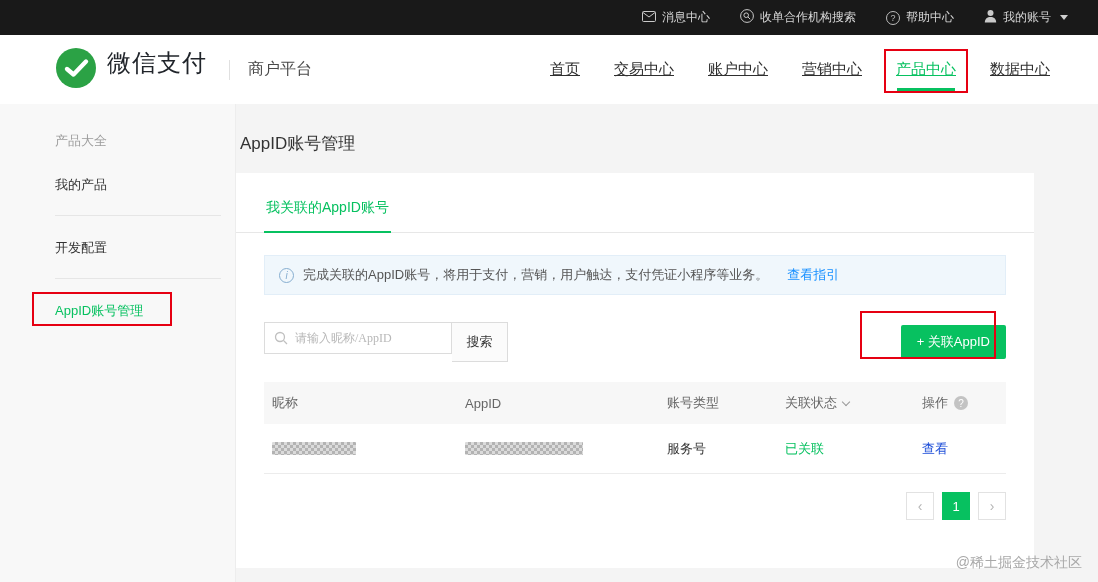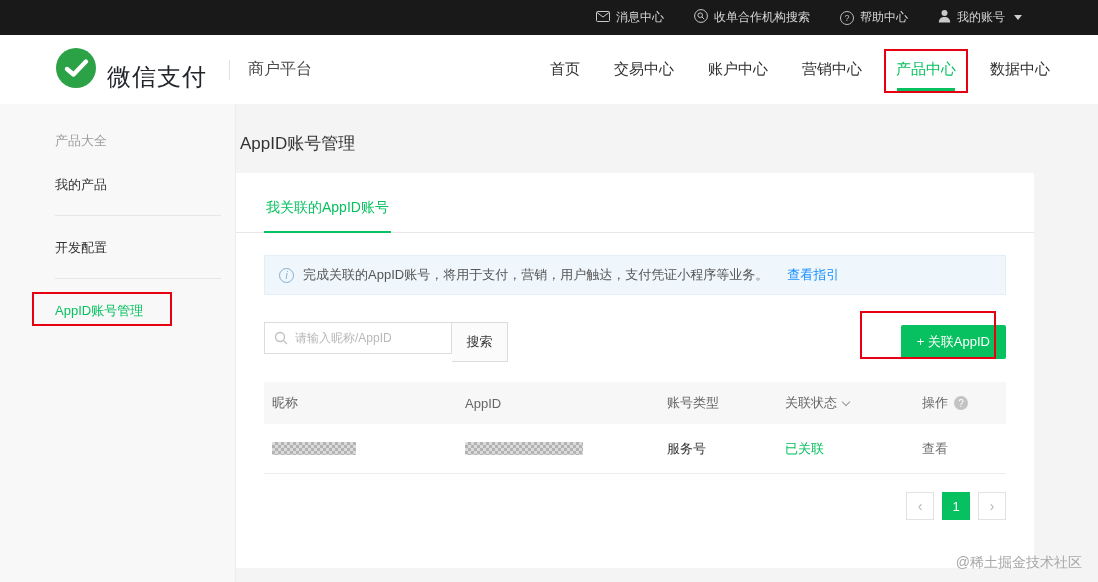--- a/index.html
+++ b/index.html
@@ -1,32 +1,32 @@
 <!DOCTYPE html>
 <html><head>
 <meta charset="utf-8">
 <style>
   * { margin:0; padding:0; box-sizing:border-box; }
   html,body { width:1098px; height:582px; }
   body { font-family:"Liberation Sans","DejaVu Sans",sans-serif; background:#f4f4f4; position:relative; overflow:hidden; }
 
   
-  .topbar { height:35px; background:#191919; display:flex; align-items:center; justify-content:flex-end; gap:30px; padding-right:76px; }
+  .topbar { height:35px; background:#191919; display:flex; align-items:center; justify-content:flex-end; gap:30px; padding-right:30px; }
   .topbar-item { display:flex; align-items:center; gap:6px; color:#d6d6d6; font-size:12px; cursor:pointer; white-space:nowrap; }
   .icon-circle { display:inline-flex; align-items:center; justify-content:center; width:14px; height:14px; border:1px solid #bdbdbd; border-radius:50%; font-size:9px; color:#bdbdbd; flex:none; }
   .caret-down { width:0; height:0; border-left:4px solid transparent; border-right:4px solid transparent; border-top:5px solid #cfcfcf; margin-left:3px; }
 
   
   .header { height:69px; background:#fff; display:flex; align-items:center; padding-left:55px; }
-  .brand { display:flex; align-items:flex-end; cursor:pointer; }
+  .brand { display:flex; align-items:flex-start; cursor:pointer; }
   .brand-text { font-size:24px; color:#20242a; font-weight:500; margin-left:10px; letter-spacing:1px; }
   .header-sep { width:1px; height:20px; background:#e0e0e0; margin:0 18px 0 22px; }
   .platform { font-size:16px; color:#4a4a4a; }
   .nav { margin-left:auto; margin-right:48px; display:flex; gap:34px; height:100%; }
-  .nav-item { display:flex; align-items:center; font-size:15px; color:#2f2f2f; position:relative; cursor:pointer; white-space:nowrap; }
+  .nav-item { display:flex; align-items:center; font-size:15px; color:#2f2f2f; position:relative; cursor:pointer; white-space:nowrap;text-decoration:underline; }
   .nav-item.active { color:#07c160; }
   .nav-item.active::after { content:""; position:absolute; left:50%; transform:translateX(-50%); bottom:13px; width:58px; height:3px; background:#07c160; }
 
   
   .layout { display:flex; height:478px; }
   .sidebar { width:236px; background:#f8f8f8; border-right:1px solid #ededed; padding-top:29px; flex:none; }
   .side-section { margin-left:55px; font-size:13px; color:#9c9c9c; line-height:16px; cursor:pointer; }
   .side-item { margin:28px 0 0 55px; font-size:13px; color:#333; line-height:16px; cursor:pointer; }
   .side-item.second, .side-item.third { margin-top:24px; }
   .side-divider { height:1px; background:#e6e6e6; margin:22px 14px 0 55px; }
@@ -39,33 +39,33 @@
   .card { width:798px; background:#fff; padding-bottom:48px; }
   .tabs { border-bottom:1px solid #e7e7e7; padding:0 28px; }
   .tab { display:inline-block; font-size:14px; color:#07c160; padding:26px 2px 14px; border-bottom:2px solid #07c160; margin-bottom:-1px; cursor:pointer; }
 
   .banner { margin:22px 28px 0; height:40px; background:#f0f7fc; border:1px solid #e2eef8; display:flex; align-items:center; gap:9px; padding:0 14px; font-size:13px; color:#555; }
   .info-icon { flex:none; width:15px; height:15px; border:1px solid #86aed0; color:#86aed0; border-radius:50%; font-size:10px; font-style:italic; display:inline-flex; align-items:center; justify-content:center; }
   .banner-link { color:#1890ff; margin-left:10px; cursor:pointer; white-space:nowrap; }
 
   .toolbar { margin:27px 28px 0; display:flex; align-items:center; }
   .search-wrap { position:relative; display:flex; }
-  .search-input { width:188px; height:32px; border:1px solid #dcdcdc; padding:0 10px 0 30px; font-size:12px; color:#333; outline:none; background:#fff; }
+  .search-input { width:188px; height:32px; border:1px solid #dcdcdc; padding:0 10px 0 30px; font-size:12px; color:#333; outline:none; background:#fff;font-family:Liberation Serif, serif; }
   .search-input::placeholder { color:#b8b8b8; }
   .search-glyph { position:absolute; left:10px; top:9px; pointer-events:none; }
   .search-btn { width:56px; height:40px; border:1px solid #dcdcdc; border-left:none; background:#fbfbfb; font-size:13px; color:#333; cursor:pointer; }
   .add-btn { margin-left:auto; height:34px; padding:0 16px; background:#07c160; border:none; border-radius:2px; color:#fff; font-size:13px; cursor:pointer; }
 
   .table { margin:20px 28px 0; }
   .thead { display:flex; align-items:center; height:42px; background:#f7f7f7; font-size:13px; color:#666; }
   .trow { display:flex; align-items:center; height:50px; border-bottom:1px solid #ececec; font-size:13px; color:#333; }
   .cell { padding-left:8px; display:flex; align-items:center; }
   .c1 { width:193px; } .c2 { width:202px; } .c3 { width:118px; } .c4 { width:137px; } .c5 { flex:1; }
   .status-green { color:#07c160; }
-  .link { color:#737373; cursor:pointer; }
+  .link { color:#1d4ed8; cursor:pointer; }
   .chevron { display:inline-block; width:6px; height:6px; border-right:1px solid #999; border-bottom:1px solid #999; transform:rotate(45deg); margin:-3px 0 0 6px; }
   .help-circle { display:inline-flex; align-items:center; justify-content:center; width:14px; height:14px; border-radius:50%; background:#c3c3c3; color:#fff; font-size:10px; margin-left:6px; }
   .mosaic { display:inline-block; height:13px; border-radius:1px; opacity:.75; filter:blur(0.7px);
     background-image:
       linear-gradient(45deg, #9a9a9a 25%, transparent 25%, transparent 75%, #9a9a9a 75%),
       linear-gradient(45deg, #9a9a9a 25%, #cfcfcf 25%, #cfcfcf 75%, #9a9a9a 75%);
     background-size:6px 6px; background-position:0 0, 3px 3px; }
   .mosaic.m-nick { width:84px; } .mosaic.m-appid { width:118px; }
 
   .pagination { display:flex; justify-content:flex-end; gap:8px; margin:18px 28px 0; }

